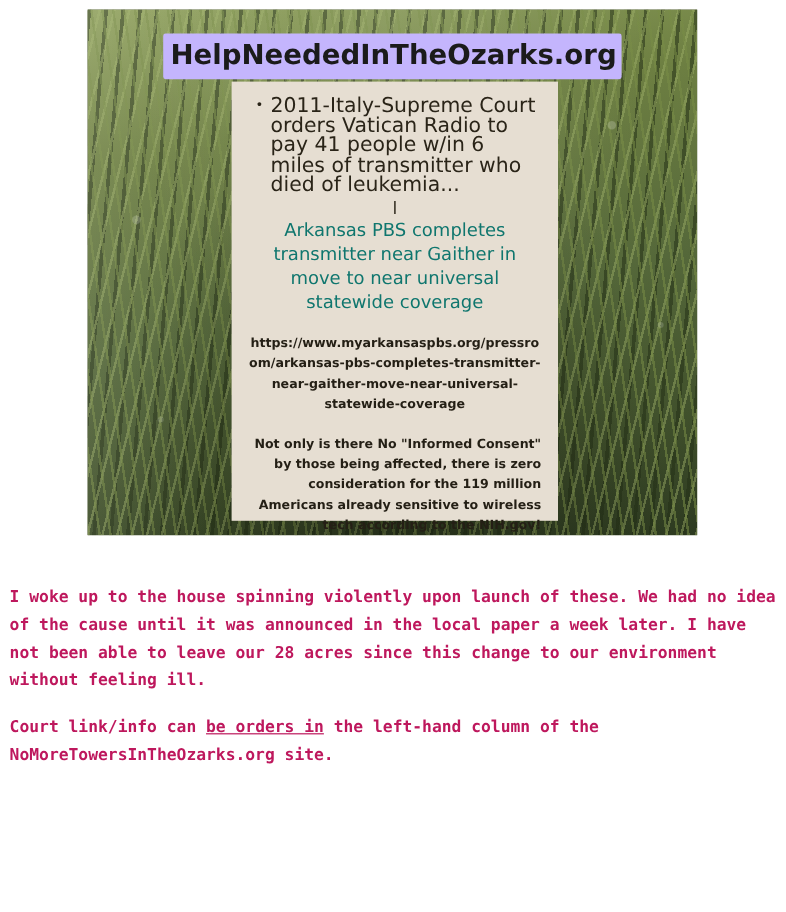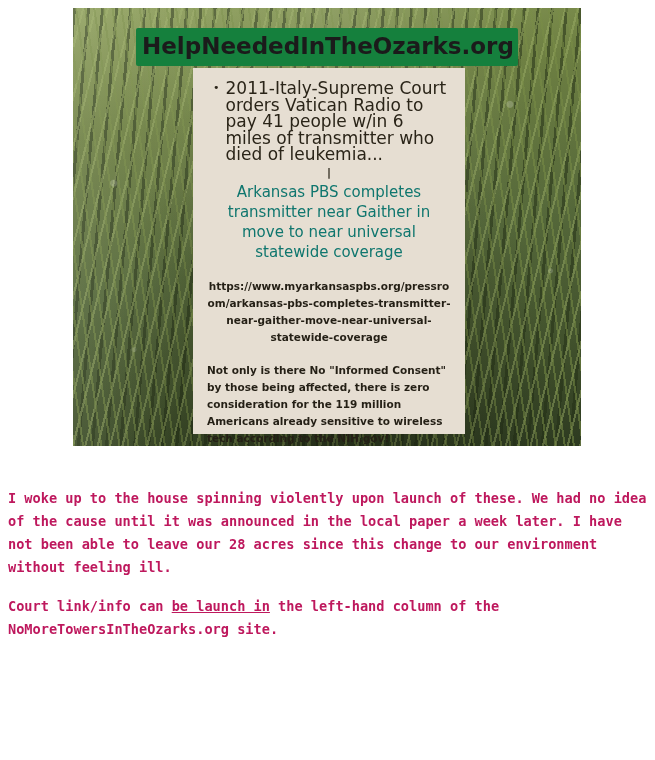--- a/index.html
+++ b/index.html
@@ -60,21 +60,21 @@
       radial-gradient(circle at 12% 78%, rgba(255,255,255,0.14) 0 2px, rgba(255,255,255,0) 3px),
       radial-gradient(ellipse at 50% 0%, rgba(255,255,255,0.10), rgba(0,0,0,0) 60%),
       radial-gradient(ellipse at 50% 105%, rgba(0,0,0,0.35), rgba(0,0,0,0) 65%);
   }
 
   .site-banner {
     position: absolute;
     left: 63px;
     top: 20px;
     width: 382px;
-    background: #15803d;
+    background: #c4b5fd;
     border-radius: 2px;
     text-align: center;
     padding: 5px 6px 7px 6px;
     box-sizing: border-box;
   }
   .site-banner .site-title {
     font-family: "DejaVu Sans", sans-serif;
     font-size: 23px;
     font-weight: bold;
     color: #1b1b1b;
@@ -134,21 +134,21 @@
     text-align: center;
     font-size: 10.5px;
     line-height: 17px;
     font-weight: bold;
     margin-top: 16px;
     color: #241f15;
     word-break: break-word;
   }
 
   .note-block {
-    text-align: left;
+    text-align: right;
     font-size: 10.5px;
     line-height: 17px;
     font-weight: bold;
     margin-top: 16px;
     color: #241f15;
   }
 
   
   .body-text {
     position: absolute;
@@ -195,16 +195,16 @@
       <div class="headline">Arkansas PBS completes transmitter near Gaither in move to near universal statewide coverage</div>
 
       <div class="url-block">https://www.myarkansaspbs.org/pressroom/arkansas-pbs-completes-transmitter-near-gaither-move-near-universal-statewide-coverage</div>
 
       <div class="note-block">Not only is there No "Informed Consent" by those being affected, there is zero consideration for the 119 million Americans already sensitive to wireless tech according to the NIH.gov!</div>
     </div>
   </div>
 
   <div class="body-text">
     <p>I woke up to the house spinning violently upon launch of these. We had no idea of the cause until it was announced in the local paper a week later. I have not been able to leave our 28 acres since this change to our environment without feeling ill.</p>
-    <p class="last"><span>Court link/info can </span><span class="underlined">be launch in</span><span> the left-hand column of the NoMoreTowersInTheOzarks.org site.</span></p>
+    <p class="last"><span>Court link/info can </span><span class="underlined">be orders in</span><span> the left-hand column of the NoMoreTowersInTheOzarks.org site.</span></p>
   </div>
 
 </div>
 
 </body></html>

